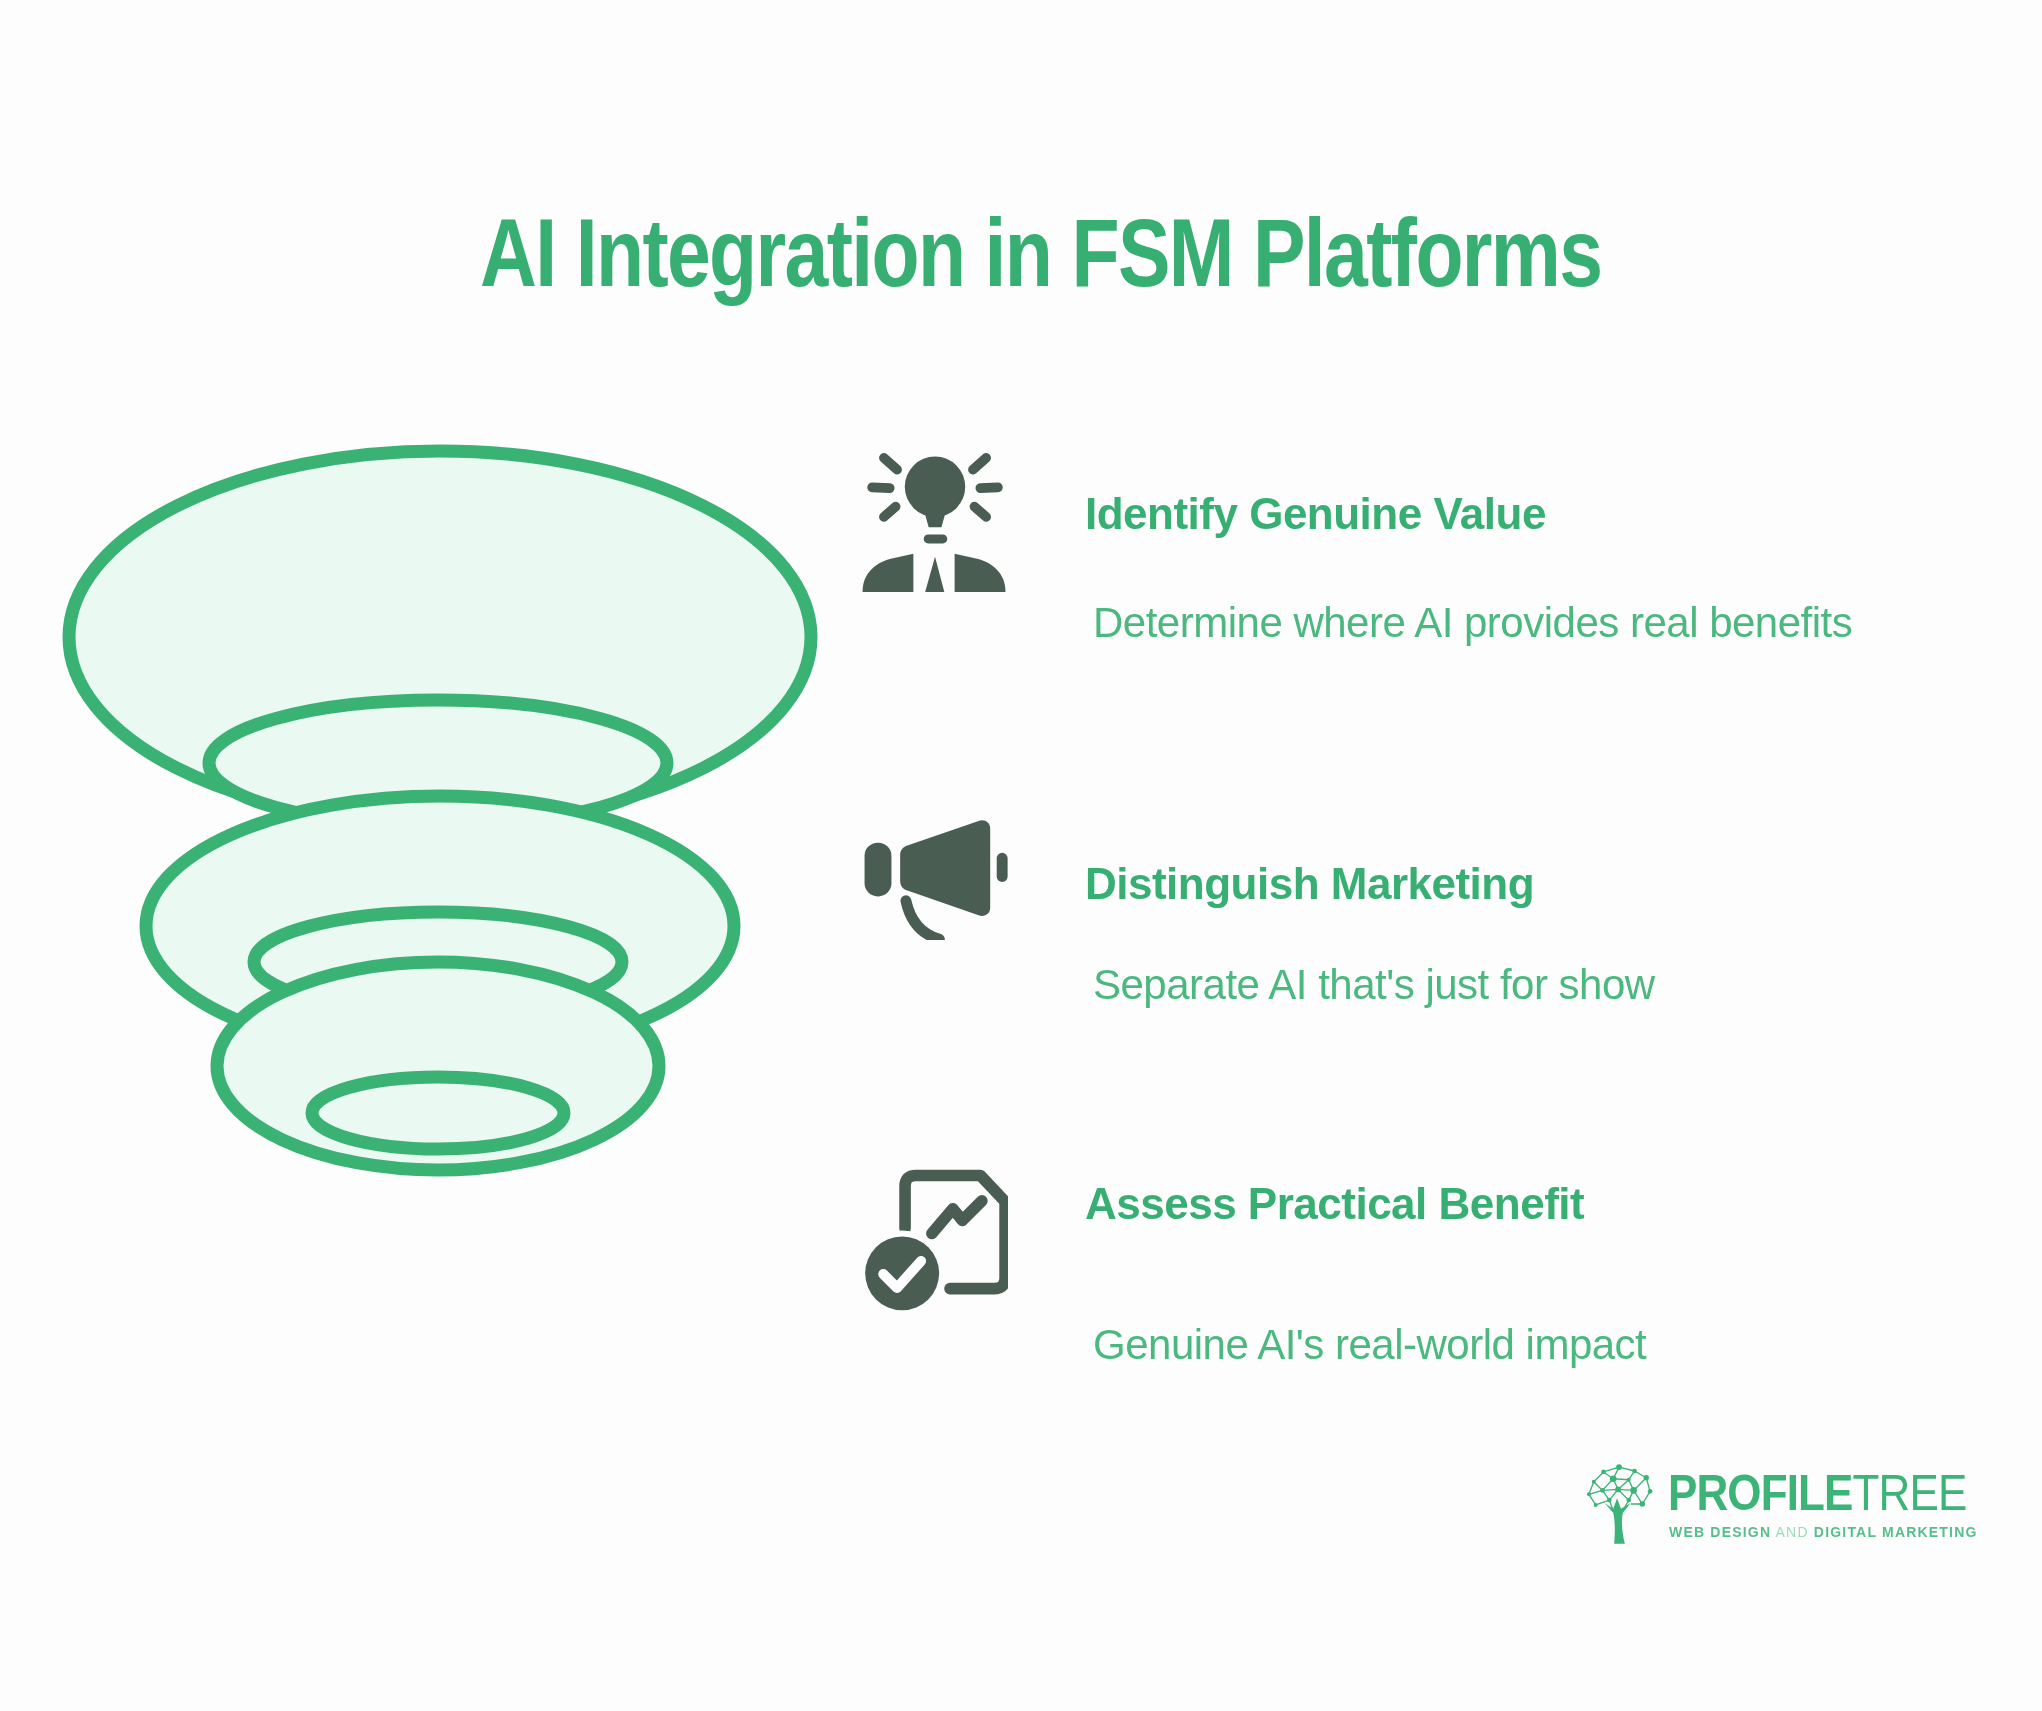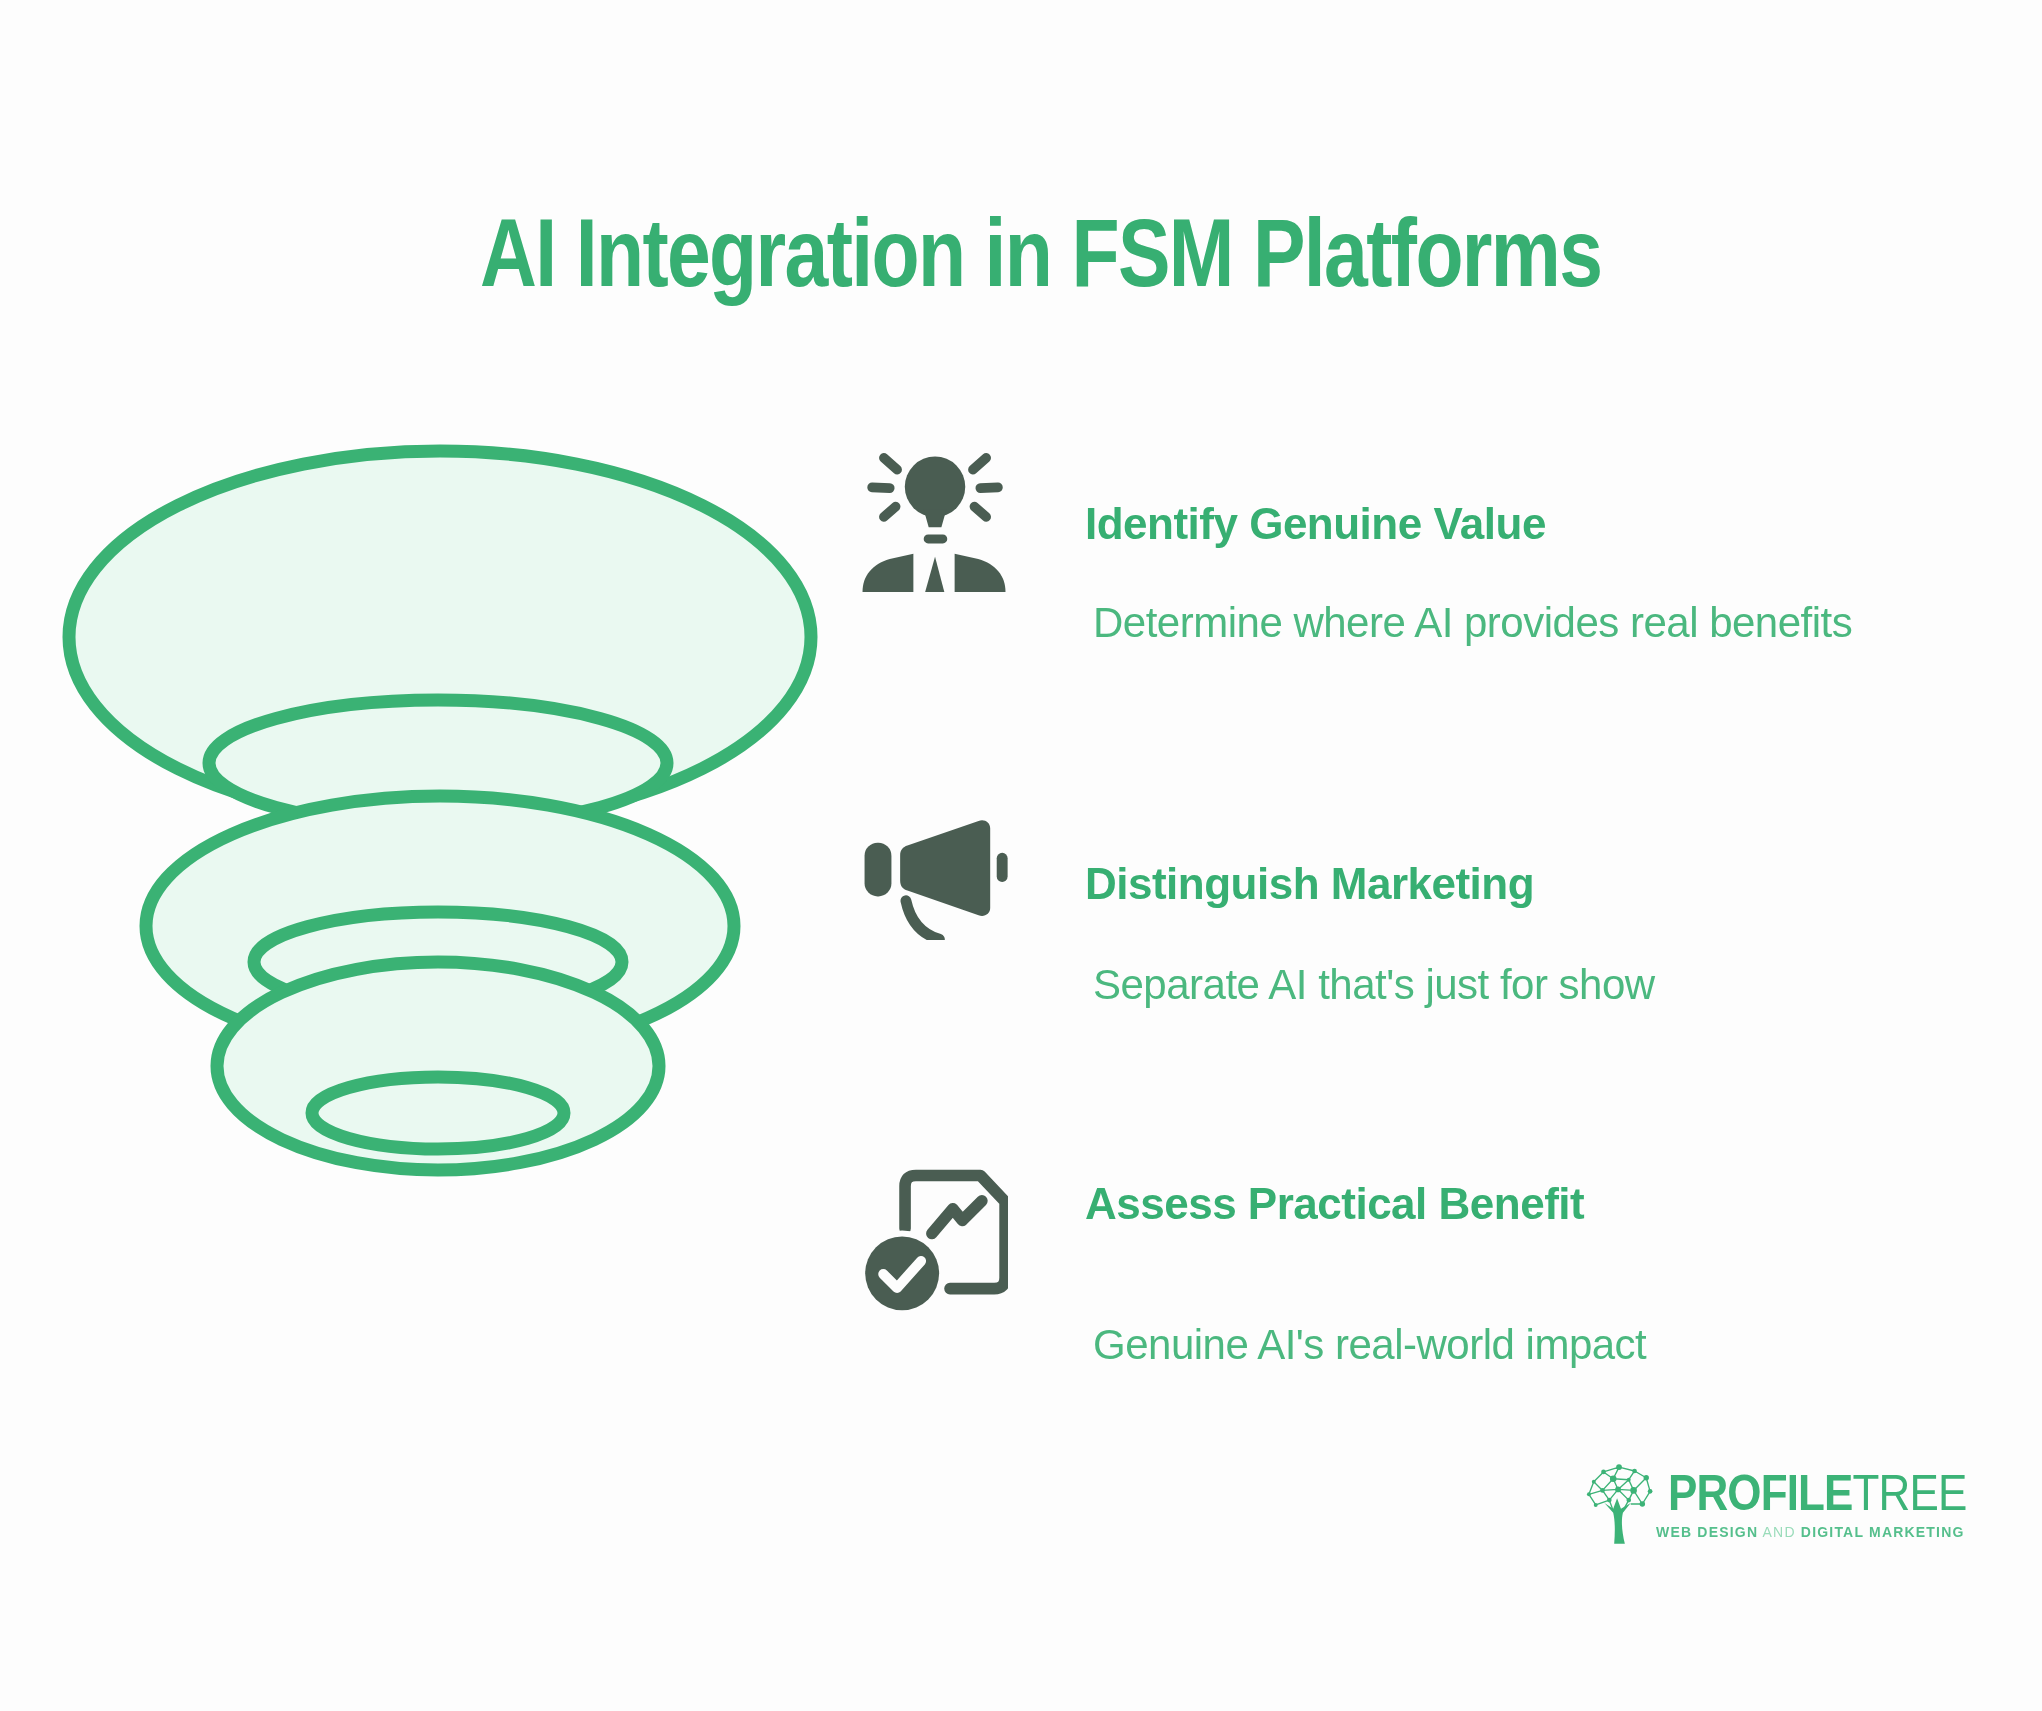--- a/index.html
+++ b/index.html
@@ -25,37 +25,37 @@
   .item-icon .line{fill:none;stroke:var(--icon-dark);stroke-linecap:round;stroke-linejoin:round;}
   .item-icon .bgline{fill:none;stroke:var(--background);stroke-linecap:round;stroke-linejoin:round;}
   .item-title{
     position:absolute;left:1085px;margin:0;font-size:44px;font-weight:700;
     letter-spacing:-.5px;line-height:1.18;color:var(--heading);white-space:nowrap;
   }
   .item-desc{
     position:absolute;left:1085px;margin:8px;font-size:42px;font-weight:400;
     letter-spacing:-.5px;line-height:1.2;color:var(--subtitle);white-space:nowrap;
   }
-  .t1{top:498px;text-align:center;} .d1{top:590px;}
+  .t1{top:488px;text-align:center;} .d1{top:590px;}
   .t2{top:858px;} .d2{top:952px;}
   .t3{top:1178px;} .d3{top:1312px;}
   .logo{position:absolute;left:1586px;top:1464px;width:380px;height:100px;}
   .tree{position:absolute;left:0;top:0;width:68px;height:80px;}
   .tree .mesh{stroke:var(--accent);stroke-width:1.4px;fill:none;}
   .tree .node{fill:var(--accent);}
   .tree .trunk{fill:var(--accent);}
   .brand{
     position:absolute;left:82px;top:2px;margin:0;font-size:50px;line-height:1.1;
     color:var(--accent);letter-spacing:-1px;transform:scaleX(.88);transform-origin:0 50%;
     white-space:nowrap;
   }
   .brand .b{font-weight:700;}
   .brand .l{font-weight:400;}
   .tagline{
-    position:absolute;left:70px;top:60px;margin:0;font-size:14px;letter-spacing:1.2px;
+    position:absolute;left:83px;top:60px;margin:0;font-size:14px;letter-spacing:1.2px;
     color:var(--tagline);white-space:nowrap;
   }
   .tagline .tb{font-weight:700;}
   .tagline .ta{font-weight:400;color:var(--tagline-and);}
 </style>
 </head>
 <body style="--background: #FDFDFD; --accent: #3CB377; --funnel-fill: #EAF9F1; --funnel-stroke: #3AB274; --heading: #37AF72; --subtitle: #4BB87F; --icon-dark: #4A5D52; --tagline: #55BF8C; --tagline-and: #9ADCBA;">
 
 <div class="canvas">
 

